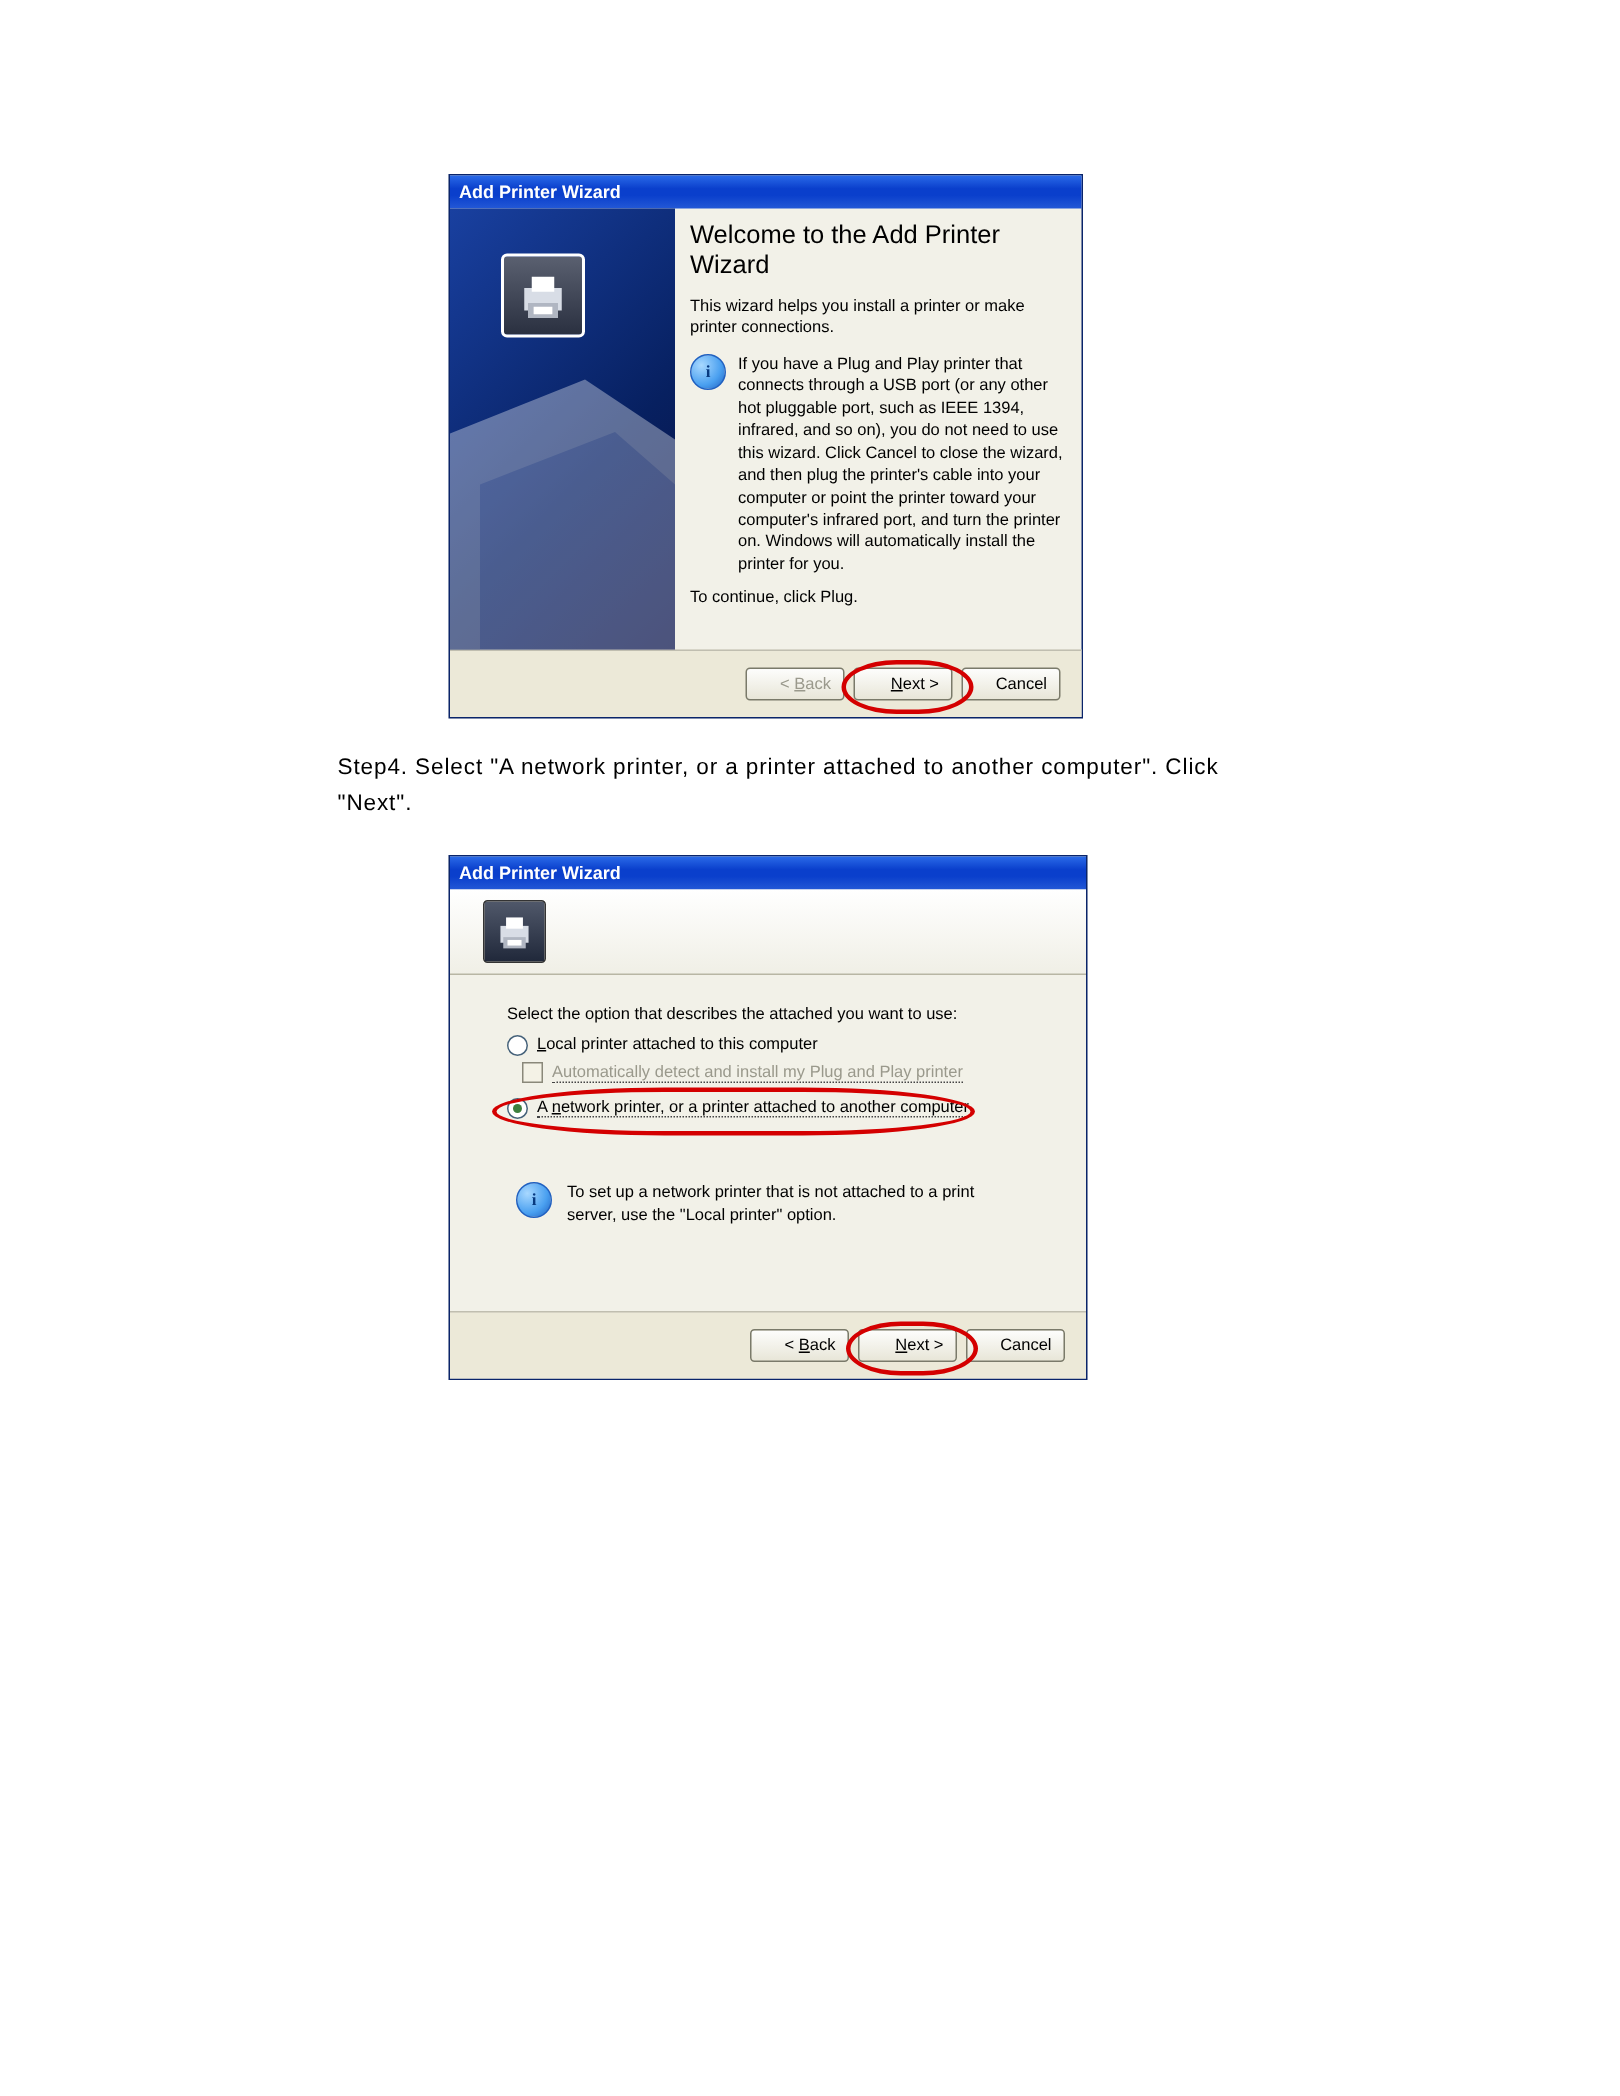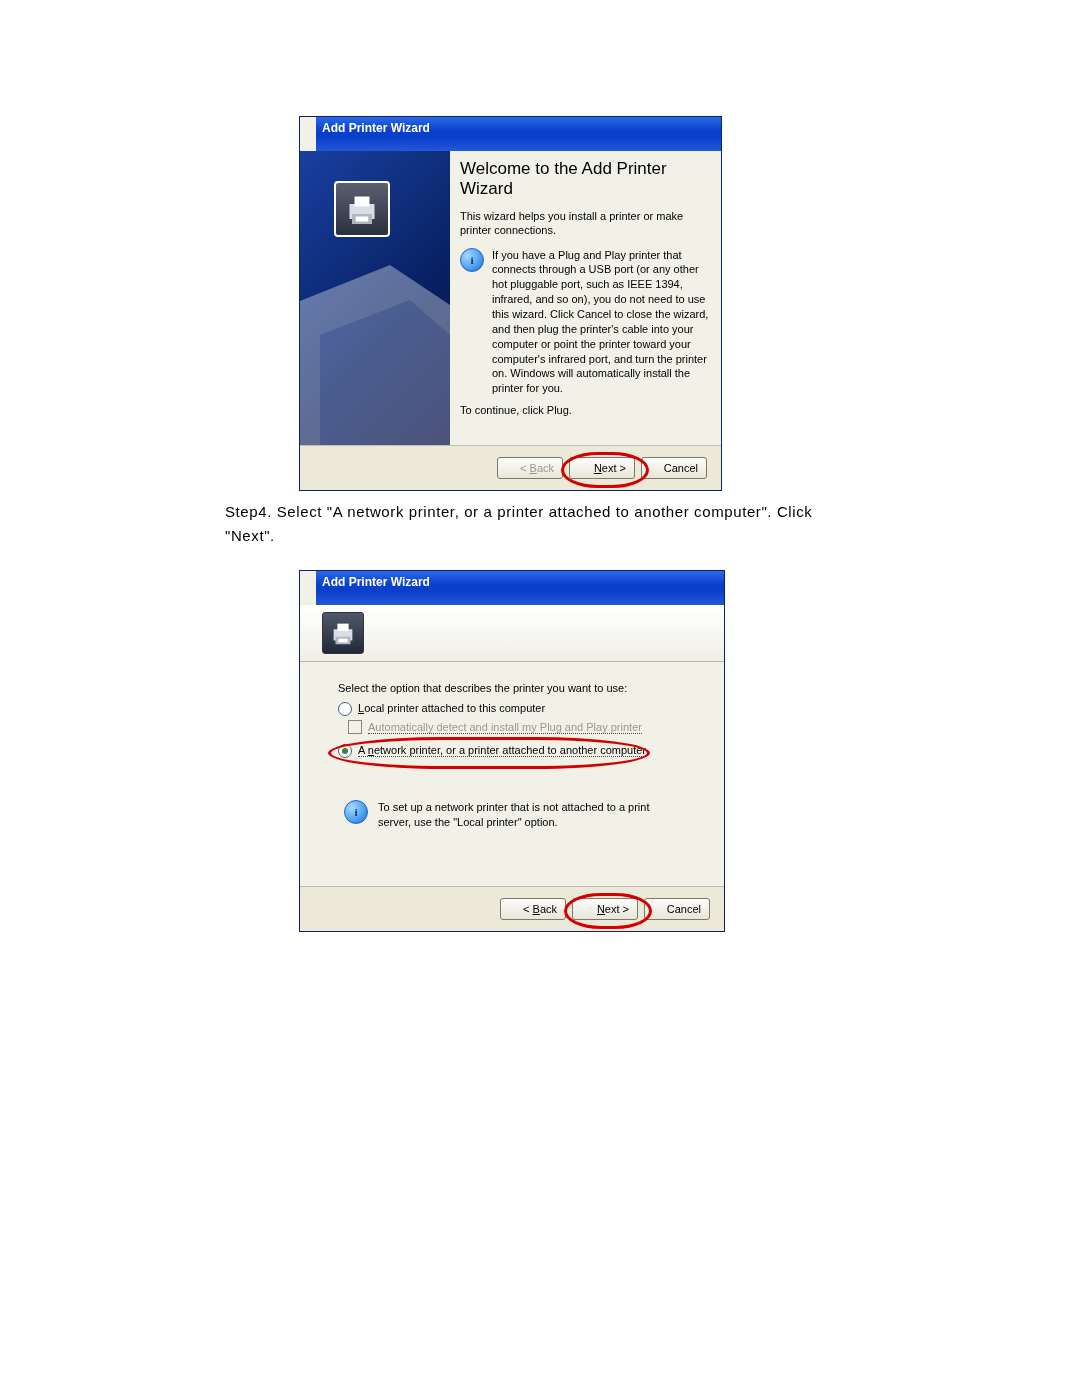--- a/index.html
+++ b/index.html
@@ -16,27 +16,26 @@
     position: relative;
   }
   
   .dlg {
     position: absolute;
     border: 1px solid #0a246a;
     background: #f2f1e8;
     box-shadow: 0 0 0 1px rgba(0,0,0,0);
   }
   .titlebar {
-    height: 34px;
+    height: 22px;
     background: linear-gradient(#2a6ae8, #0a3fcc 40%, #0a3fcc 60%, #2358d6);
     color: #fff;
     font: bold 12px/22px "Tahoma", sans-serif;
     padding: 0 6px;
     white-space: nowrap;
-    margin-left: 16px;
   }
   
   .dlg1-body {
     display: flex;
     height: 294px;
   }
   .side-panel {
     width: 150px;
     background: linear-gradient(135deg, #1940a0, #072060 60%, #0a1040);
     position: relative;
@@ -229,21 +228,21 @@
       <div class="printer-small">
         <svg viewBox="0 0 32 32">
           <path fill="#d8dde6" d="M6 12h20v12H6z"></path>
           <path fill="#fff" d="M10 6h12v8H10z"></path>
           <path fill="#b0b6c2" d="M8 20h16v8H8z"></path>
           <path fill="#fff" d="M11 22h10v4H11z"></path>
         </svg>
       </div>
     </div>
     <div class="dlg2-body">
-      <div>Select the option that describes the printer you want to use:</div>
+      <div>Select the option that describes the attached you want to use:</div>
 
       <div class="opt">
         <span class="radio"></span>
         <span class="olabel"><span class="acc">L</span>ocal printer attached to this computer</span>
       </div>
 
       <div class="sub-chk">
         <span class="chk"></span>
         <span class="underline-dotted">Automatically detect and install my Plug and Play printer</span>
       </div>

